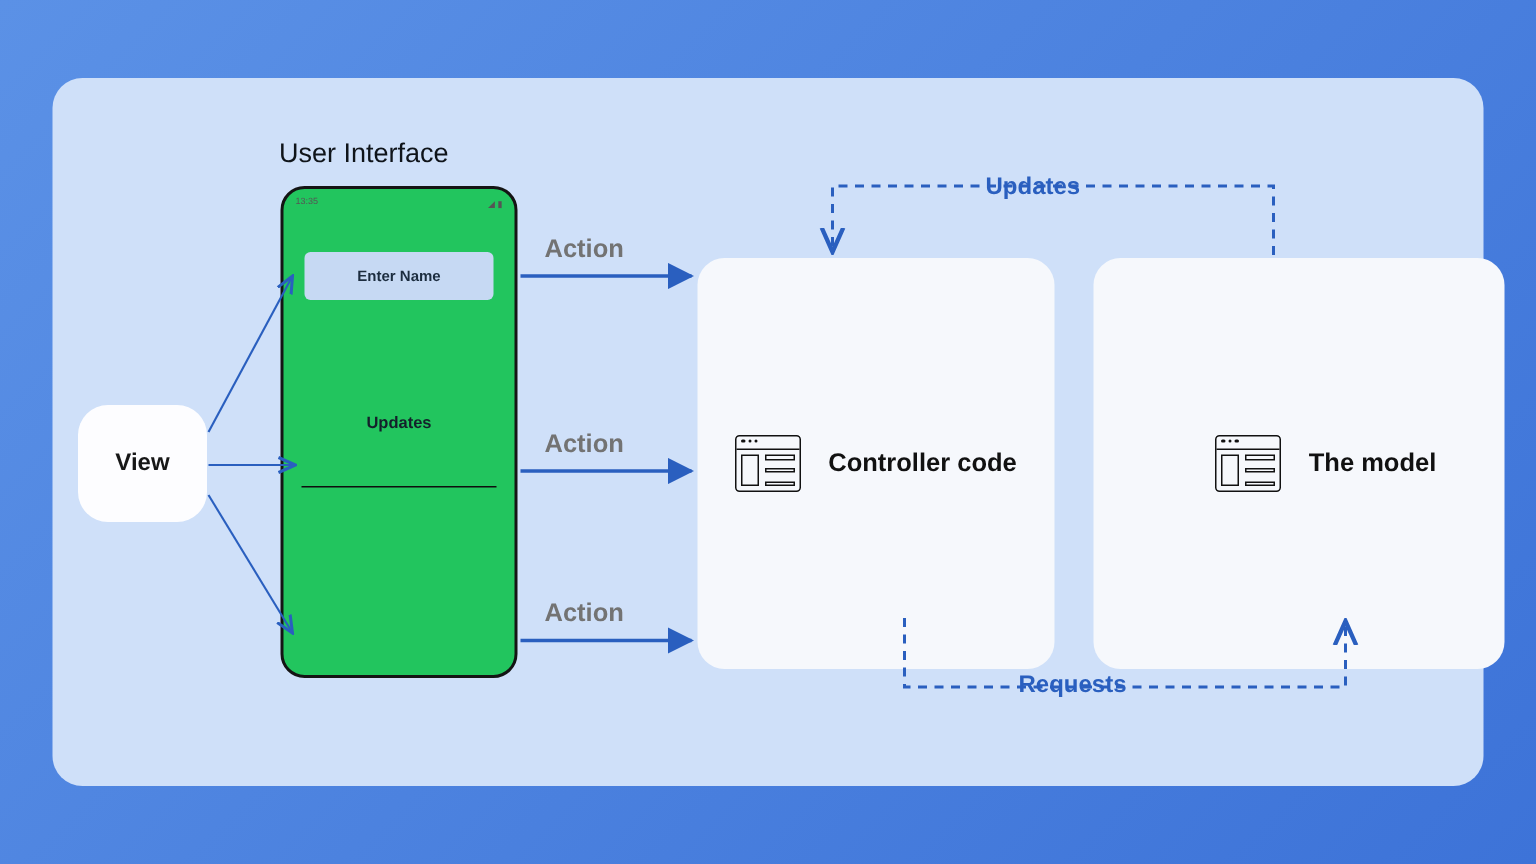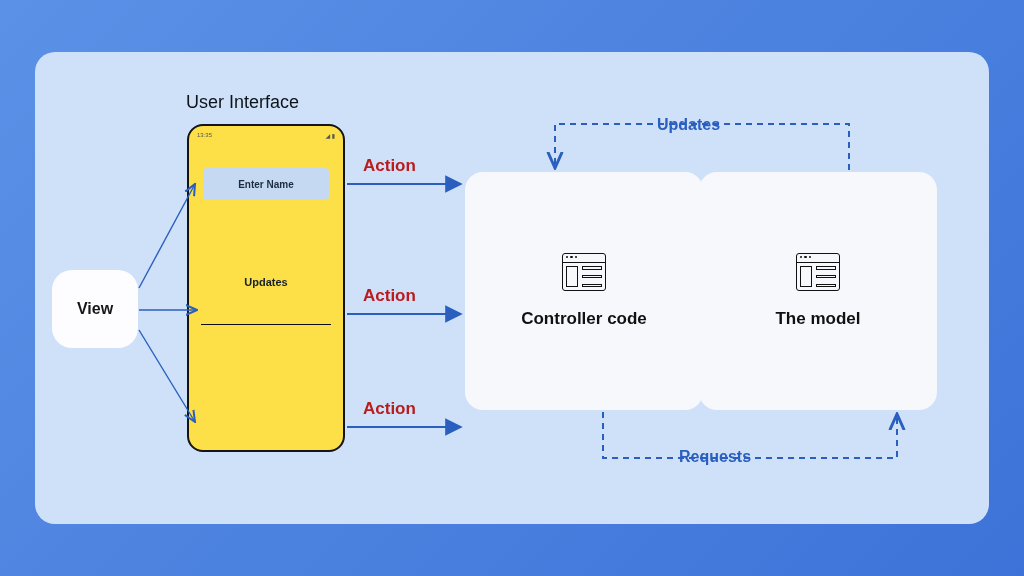--- a/index.html
+++ b/index.html
@@ -46,21 +46,21 @@
     font-size:18px;
     font-weight:400;
     color:#0f141a;
   }
   .phone{
     position:absolute;
     left:152px;
     top:72px;
     width:158px;
     height:328px;
-    background:#fde047;
+    background:#22c55e;
     border:2px solid #141414;
     border-radius:16px;
     box-sizing:border-box;
   }
   .phone-status{
     position:absolute;
     left:8px;
     right:8px;
     top:6px;
     height:10px;
@@ -99,31 +99,31 @@
     left:12px;right:12px;
     top:198px;
     height:0;
     border-top:1px solid #0e0e0e;
   }
 
   
   .card{
     position:absolute;
     width:238px;
-    height:238px;
+    height:274px;
     background:#f6f8fc;
     border-radius:18px;
     display:flex;
-    flex-direction:column;
+    flex-direction:row;
     align-items:center;
     justify-content:center;
     gap:18px;
   }
   .card.controller{left:430px; top:120px;}
-  .card.model     {left:664px; top:120px;}
+  .card.model     {left:694px; top:120px;padding-left:36px;}
   .card-label{
     font-size:17px;
     font-weight:600;
     color:#111;
   }
   .win-icon{
     width:44px;height:38px;
     border:1.6px solid #111;
     border-radius:3px;
     position:relative;
@@ -158,21 +158,21 @@
   .win-icon .bars span{
     height:3.5px;border:1.2px solid #111;box-sizing:border-box;
   }
 
   
   .action-label{
     position:absolute;
     left:328px;
     font-size:17px;
     font-weight:700;
-    color:#b91c1c;
+    color:#737373;
   }
   .action-label.a1{top:104px;}
   .action-label.a2{top:234px;}
   .action-label.a3{top:347px;}
 
   .flow-label{
     position:absolute;
     font-size:16px;
     font-weight:700;
     color:#2a5fbf;

